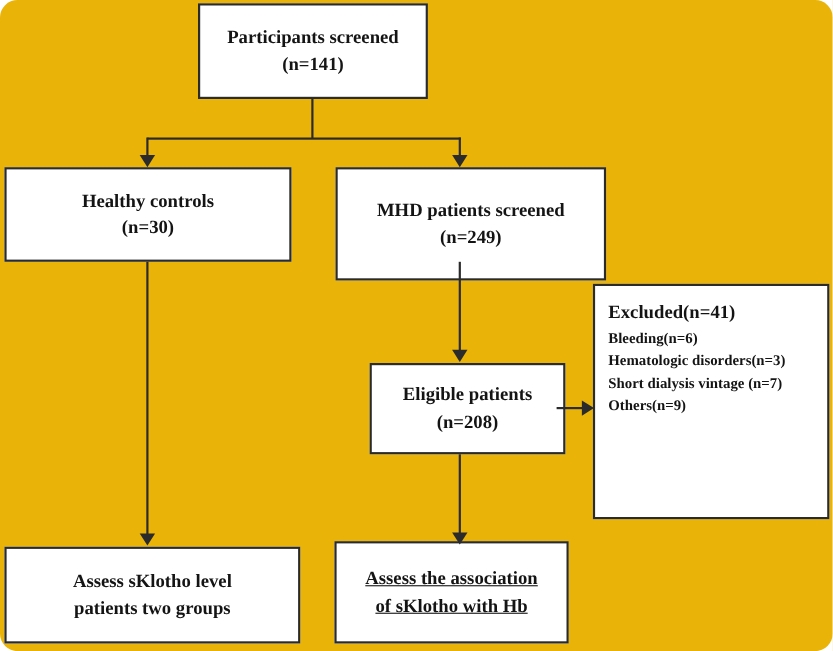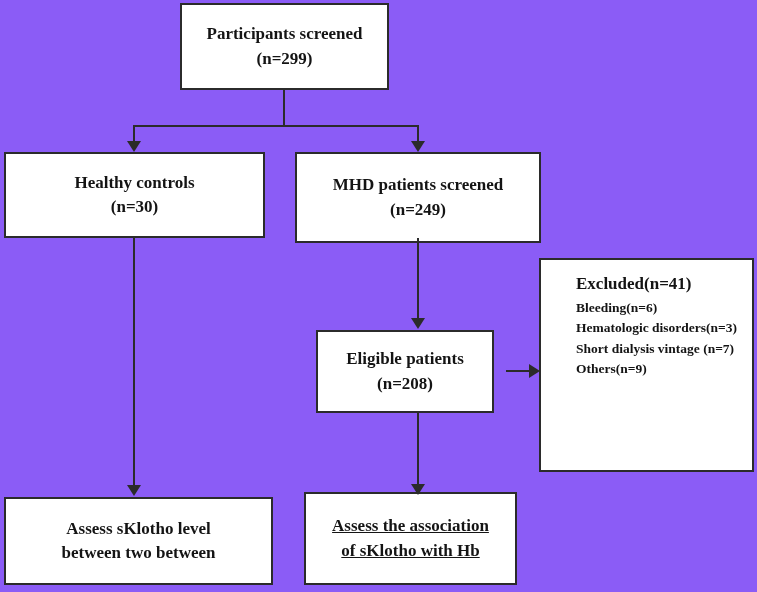--- a/index.html
+++ b/index.html
@@ -8,22 +8,23 @@
     background: #ffffff;
   }
   body {
     font-family: "Liberation Serif", "DejaVu Serif", serif;
     color: #1a1a1a;
   }
   #flowchart {
     position: relative;
     width: 757px;
     height: 592px;
-    background: #8b5cf6;
+    background: #eab308;
     overflow: hidden;
+    border-radius: 16px;
   }
   .node {
     position: absolute;
     box-sizing: border-box;
     border: 2px solid #2b2b2b;
     background: #ffffff;
     display: flex;
     flex-direction: column;
     align-items: center;
     justify-content: center;
@@ -33,29 +34,29 @@
   }
   .node .line {
     display: block;
     line-height: 1.42;
     white-space: nowrap;
   }
 
   
   #node-screened   { left: 180px; top: 3px;   width: 209px; height: 87px;  font-size: 17px; }
   #node-healthy    { left: 4px;   top: 152px; width: 261px; height: 86px;  font-size: 17px; }
-  #node-mhd        { left: 295px; top: 152px; width: 246px; height: 91px;  font-size: 17px; }
-  #node-eligible   { left: 316px; top: 330px; width: 178px; height: 83px;  font-size: 17px; }
+  #node-mhd        { left: 305px; top: 152px; width: 246px; height: 103px;  font-size: 17px; }
+  #node-eligible   { left: 336px; top: 330px; width: 178px; height: 83px;  font-size: 17px; }
   #node-excluded   { left: 539px; top: 258px; width: 215px; height: 214px; font-size: 13.5px;
                      align-items: flex-start; justify-content: flex-start; text-align: left;
                      padding: 11px 0 0 12px; }
   #node-assess-left  { left: 4px;   top: 497px; width: 269px; height: 88px; font-size: 17px; justify-content: center; }
   #node-assess-right { left: 304px; top: 492px; width: 213px; height: 93px; font-size: 17px; text-decoration: underline; }
 
-  #node-excluded .line { line-height: 1.52; font-size: 13.5px; margin-left: 23px; }
+  #node-excluded .line { line-height: 1.52; font-size: 13.5px; }
   #node-excluded .line.head { font-size: 17px; line-height: 1.5; padding-bottom: 1px; }
 
   
   .edge {
     position: absolute;
     background: #2b2b2b;
   }
   .edge.v { width: 2px; }
   .edge.h { height: 2px; }
 
@@ -76,21 +77,21 @@
     border-left: 11px solid #2b2b2b;
   }
 </style>
 </head>
 <body>
 
 <div id="flowchart">
 
   <div class="node" id="node-screened">
     <span class="line">Participants screened</span>
-    <span class="line">(n=299)</span>
+    <span class="line">(n=141)</span>
   </div>
 
   <div class="node" id="node-healthy">
     <span class="line">Healthy controls</span>
     <span class="line">(n=30)</span>
   </div>
 
   <div class="node" id="node-mhd">
     <span class="line">MHD patients screened</span>
     <span class="line">(n=249)</span>
@@ -104,21 +105,21 @@
   <div class="node" id="node-excluded">
     <span class="line head">Excluded(n=41)</span>
     <span class="line">Bleeding(n=6)</span>
     <span class="line">Hematologic disorders(n=3)</span>
     <span class="line">Short dialysis vintage (n=7)</span>
     <span class="line">Others(n=9)</span>
   </div>
 
   <div class="node" id="node-assess-left">
     <span class="line">Assess sKlotho level</span>
-    <span class="line">between two between</span>
+    <span class="line">patients two groups</span>
   </div>
 
   <div class="node" id="node-assess-right">
     <span class="line">Assess the association</span>
     <span class="line">of sKlotho with Hb</span>
   </div>
 
   <div class="edge v" style="left:283px; top:90px; height:36px;"></div>
   <div class="edge h" style="left:134px; top:125px; width:285px;"></div>
 

